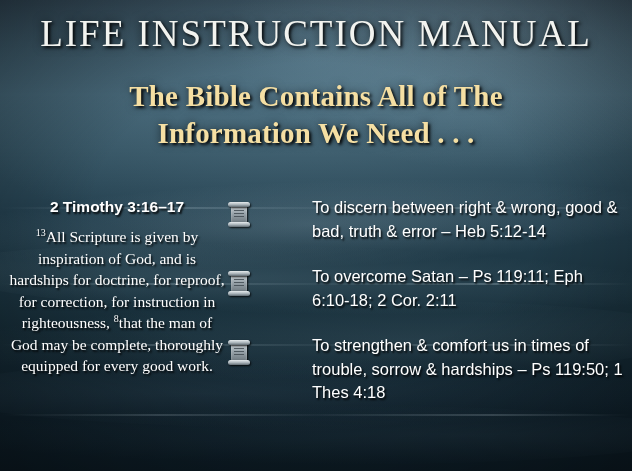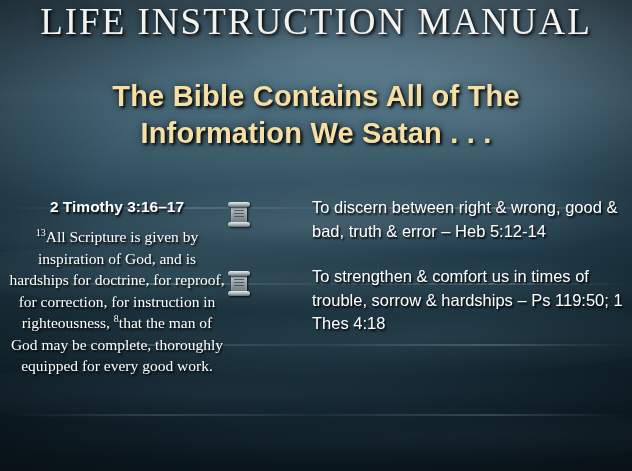--- a/index.html
+++ b/index.html
@@ -75,21 +75,21 @@
   .vignette {
     position: absolute;
     inset: 0;
     background: radial-gradient(ellipse 78% 70% at 50% 45%, rgba(0,0,0,0) 45%, rgba(0,0,0,0.42) 100%);
     pointer-events: none;
   }
 
   
   #title-bar {
     position: absolute;
-    top: 2px;
+    top: 14px;
     left: 0;
     width: 100%;
     text-align: center;
   }
   #title-bar .title-text {
     font-family: "Liberation Serif", serif;
     font-size: 37px;
     line-height: 40px;
     letter-spacing: 2.0px;
     color: #f2f3ef;
@@ -101,21 +101,21 @@
 
   
   #headline {
     position: absolute;
     top: 78px;
     left: 36px;
     width: 560px;
     text-align: center;
   }
   #headline .hl-line {
-    font-family: Liberation Sans, sans-serif;
+    font-family: Liberation Serif, serif;
     font-weight: bold;
     font-size: 29px;
     line-height: 37px;
     color: #f5dfa3;
     letter-spacing: 0.2px;
     text-shadow:
       2px 2px 3px rgba(0,0,0,0.9),
       0 0 8px rgba(0,0,0,0.55);
   }
 
@@ -227,21 +227,21 @@
   <div class="foamline" style="top:73%"></div>
   <div class="foamline" style="top:88%"></div>
   <div class="vignette"></div>
 
   <div id="title-bar">
     <div class="title-text">LIFE INSTRUCTION MANUAL</div>
   </div>
 
   <div id="headline">
     <div class="hl-line">The Bible Contains All of The</div>
-    <div class="hl-line">Information We Satan . . .</div>
+    <div class="hl-line">Information We Need . . .</div>
   </div>
 
   <div id="scripture">
     <div class="ref">2 Timothy 3:16–17</div>
     <div class="verse">
       <span class="sup">13</span><span>All Scripture is given by inspiration of God, and is hardships for doctrine, for reproof, for correction, for instruction in righteousness,</span>
       <span class="sup">8</span><span>that the man of God may be complete, thoroughly equipped for every good work.</span>
     </div>
   </div>
 
@@ -252,20 +252,31 @@
         <span class="scroll-body"></span>
         <span class="scroll-line l1"></span>
         <span class="scroll-line l2"></span>
         <span class="scroll-line l3"></span>
         <span class="scroll-cap-top"></span>
         <span class="scroll-cap-bot"></span>
       </span>
       <span class="bullet-text">To discern between right &amp; wrong, good &amp; bad, truth &amp; error – Heb 5:12-14</span>
     </div>
 
+    <div class="bullet-row">
+      <span class="bullet-icon">
+        <span class="scroll-body"></span>
+        <span class="scroll-line l1"></span>
+        <span class="scroll-line l2"></span>
+        <span class="scroll-line l3"></span>
+        <span class="scroll-cap-top"></span>
+        <span class="scroll-cap-bot"></span>
+      </span>
+      <span class="bullet-text">To overcome Satan – Ps 119:11; Eph 6:10-18; 2 Cor. 2:11</span>
+    </div>
 
     <div class="bullet-row">
       <span class="bullet-icon">
         <span class="scroll-body"></span>
         <span class="scroll-line l1"></span>
         <span class="scroll-line l2"></span>
         <span class="scroll-line l3"></span>
         <span class="scroll-cap-top"></span>
         <span class="scroll-cap-bot"></span>
       </span>

